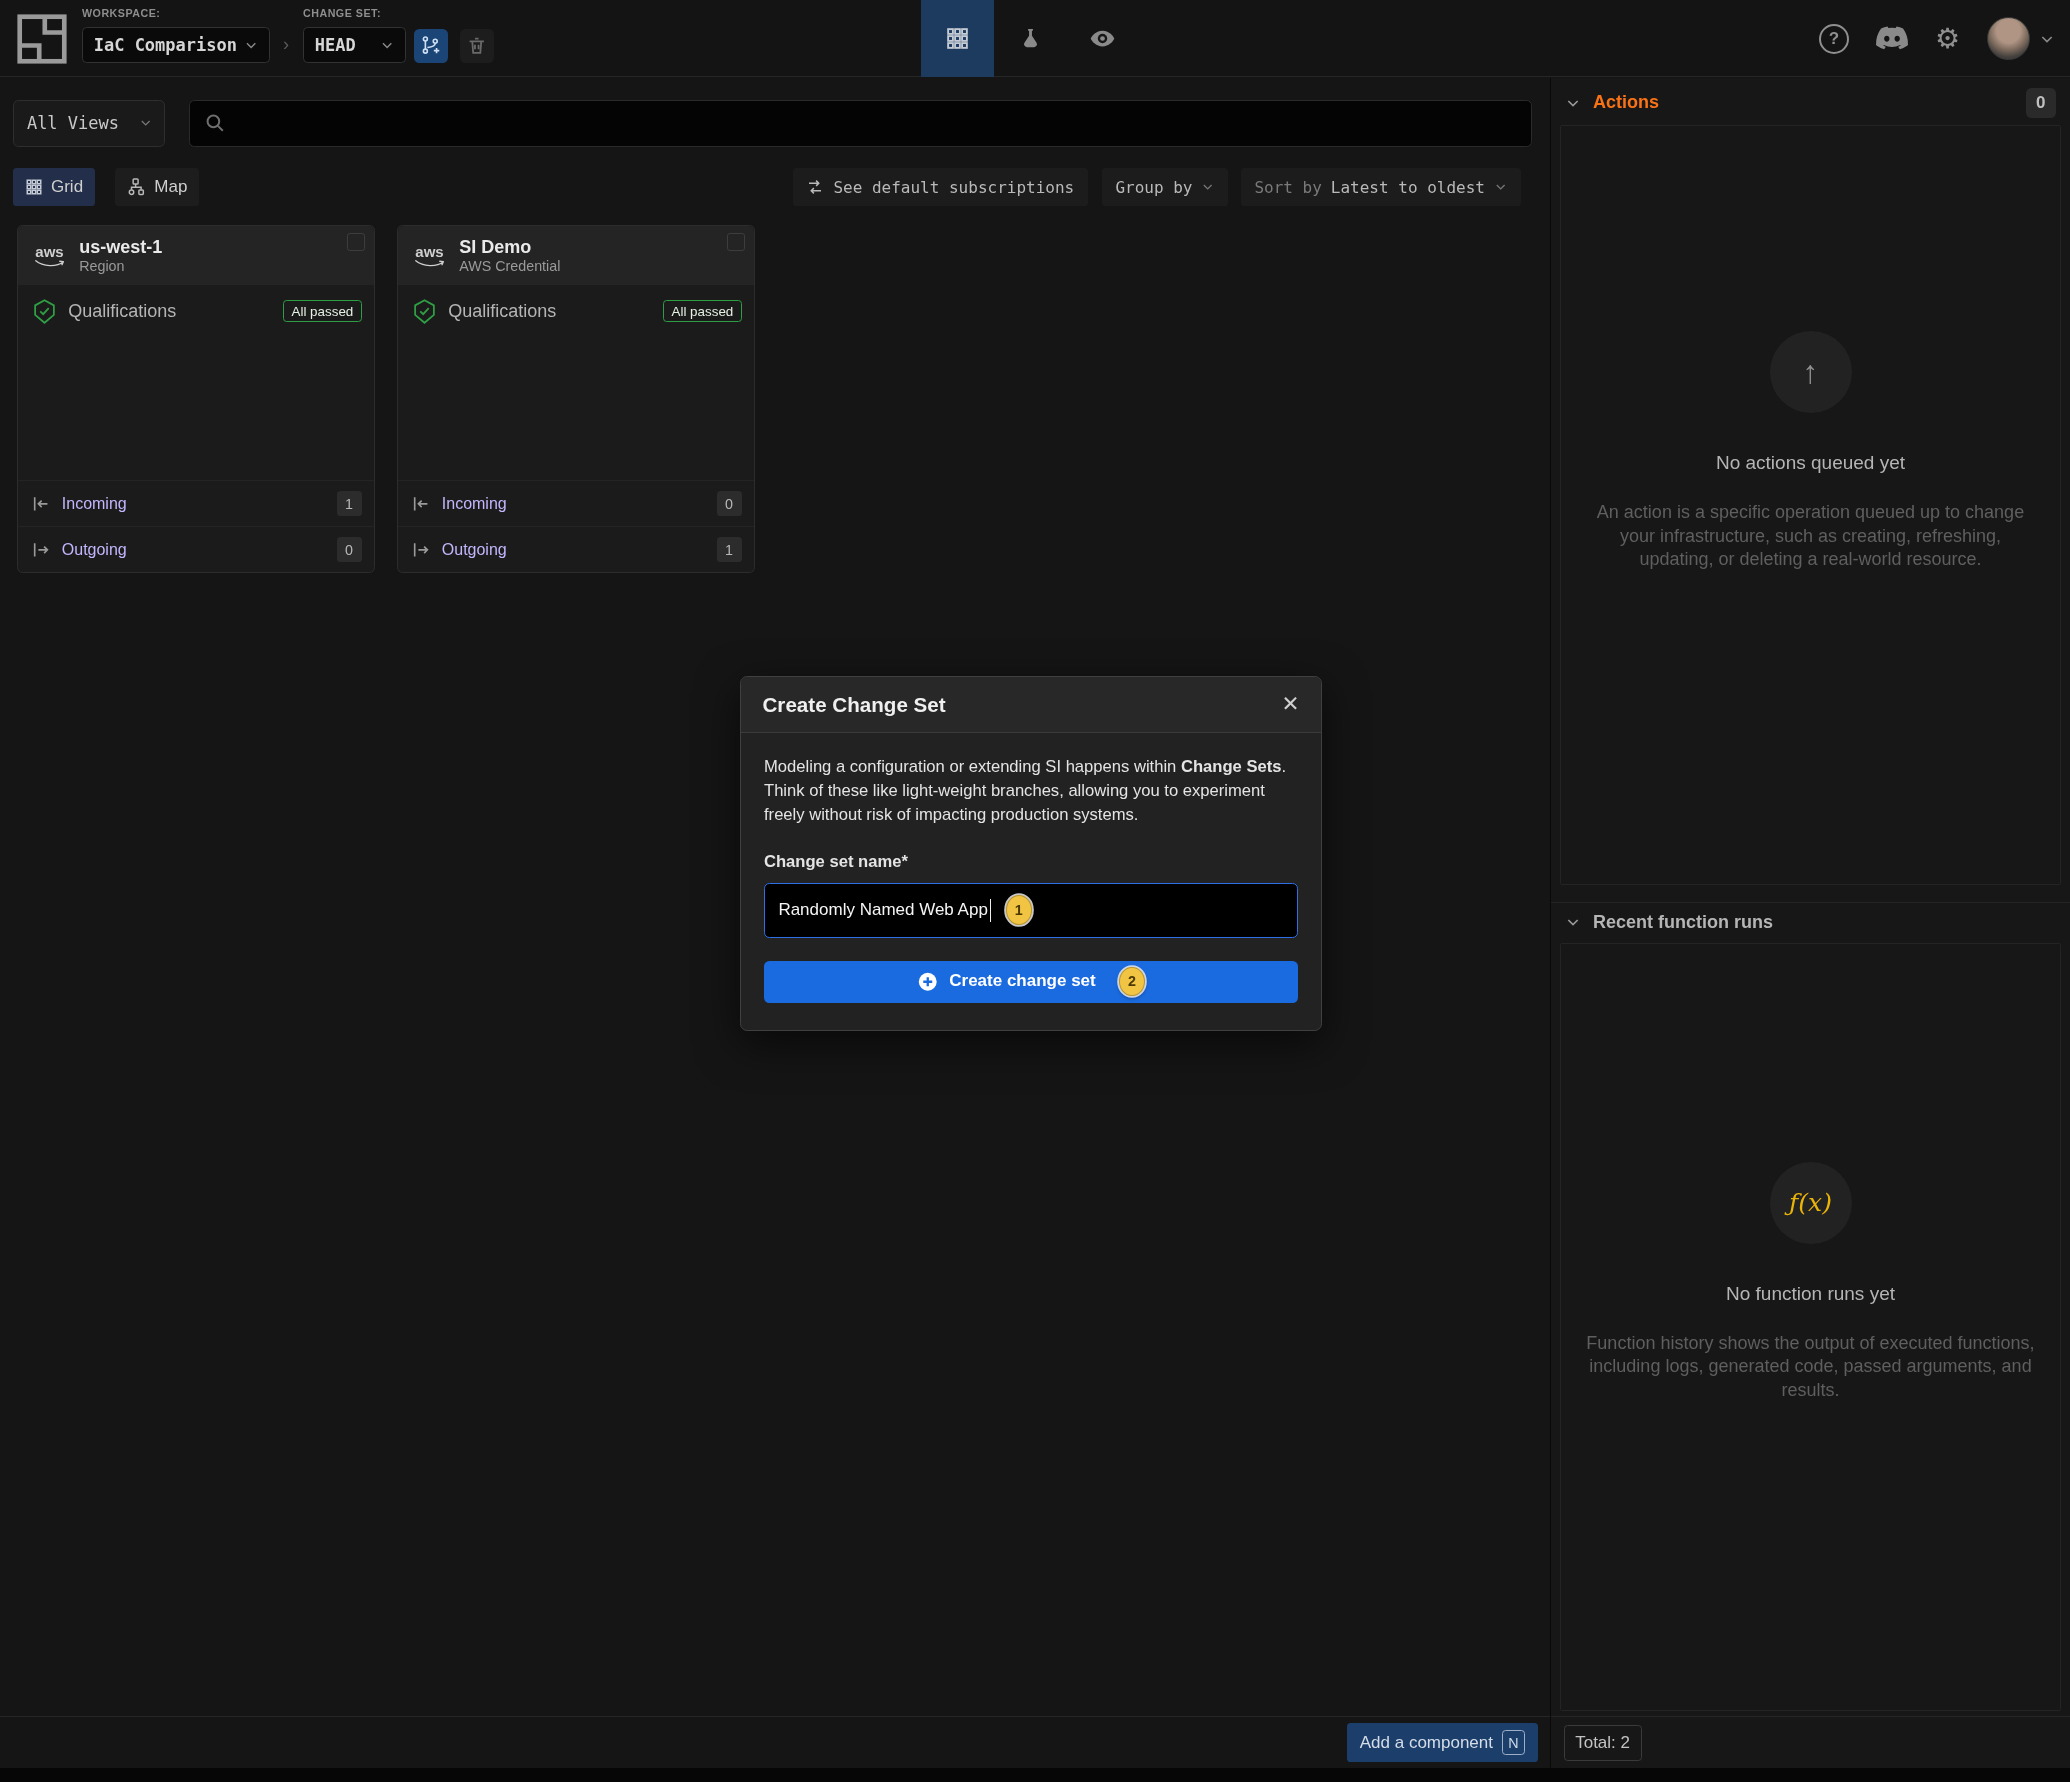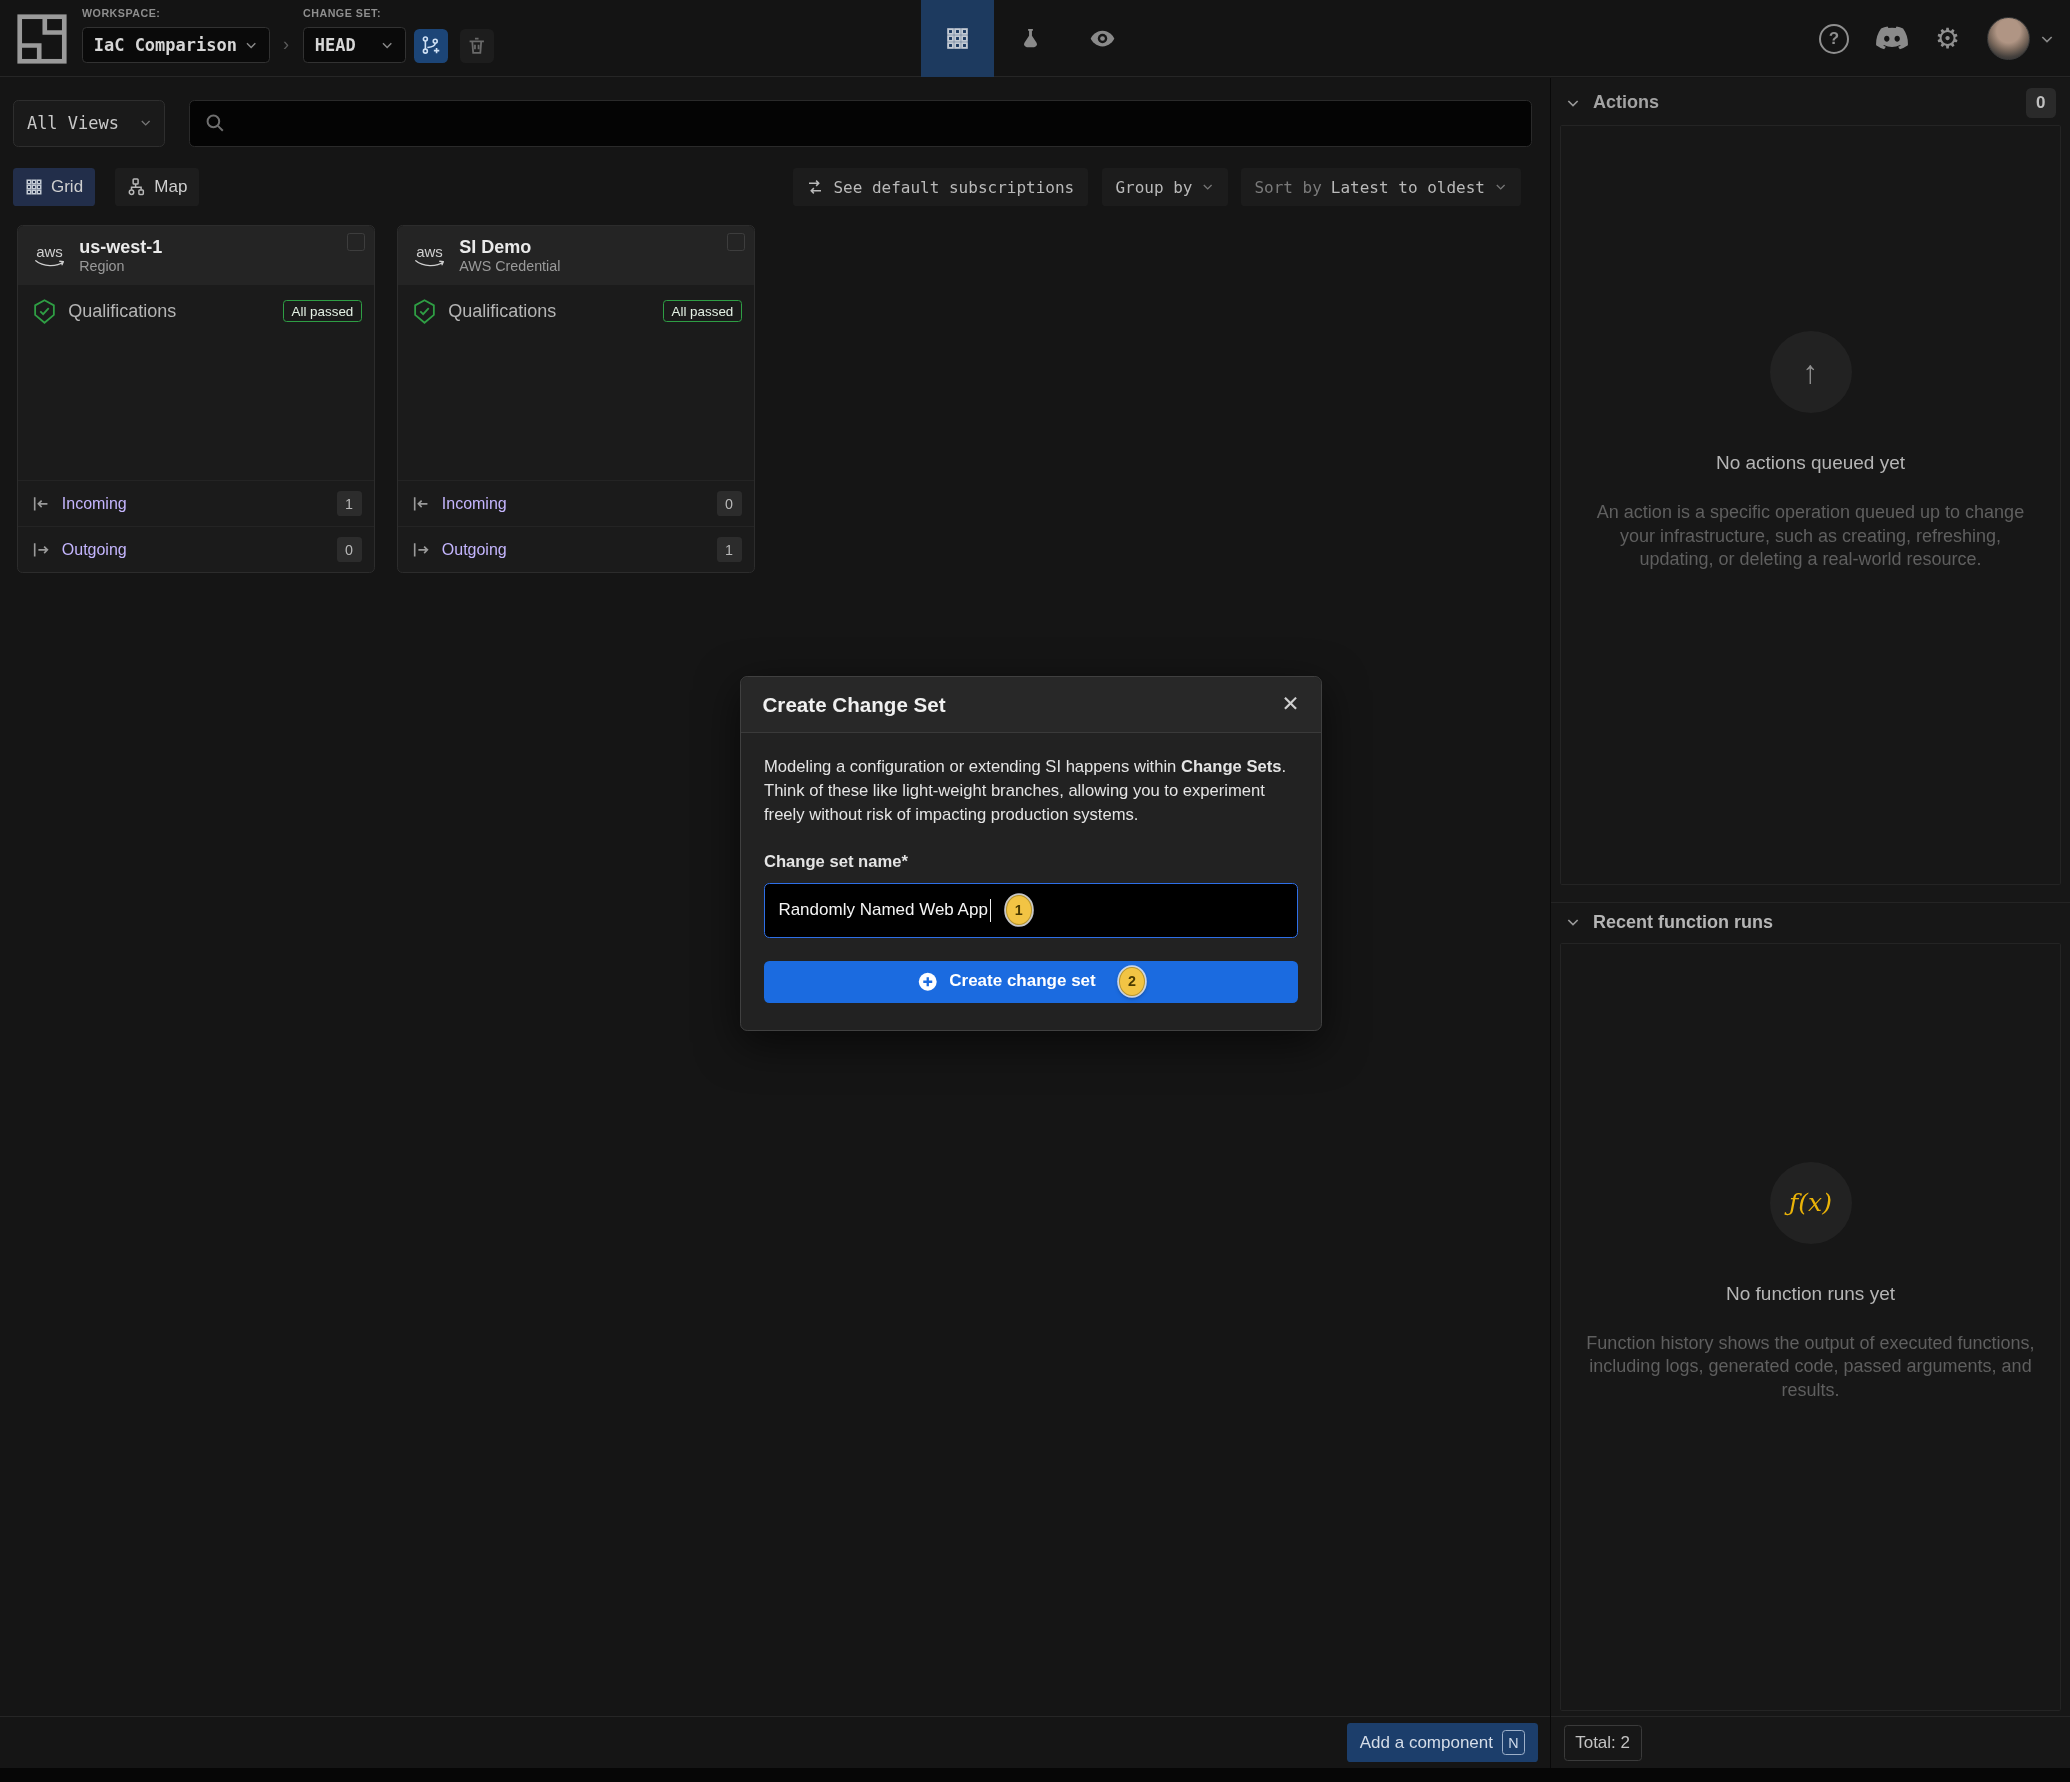--- a/index.html
+++ b/index.html
@@ -48,21 +48,21 @@
   #subs-btn { left:793px; }
   #group-btn { left:1102px; }
   #sort-btn { left:1241px; }
   .dim { color:#7a7a7a; }
 
   
   .card { position:absolute; top:147px; width:358px; height:348px; background:#1b1b1b; border:0.9px solid #2c2c2c; border-radius:5.4px;
           display:flex; flex-direction:column; }
   #card-0 { left:17px; } #card-1 { left:397px; }
   .card-head { height:59px; background:#242424; border-radius:5.4px 5.4px 0 0; display:flex; align-items:center; padding:0 12.5px; position:relative; }
-  .aws-logo { width:38px; display:flex; flex-direction:column; align-items:center; color:#cfcfcf; font-weight:normal; font-size:15px; line-height:1; }
+  .aws-logo { width:38px; display:flex; flex-direction:column; align-items:center; color:#cfcfcf; font-weight:bold; font-size:15px; line-height:1; }
   .card-titles { margin-left:10.7px; }
   .card-title { font-size:18px; font-weight:bold; color:#eaeaea; line-height:1.2; }
   .card-sub { font-size:14.3px; color:#9a9a9a; }
   .card-check { position:absolute; right:9px; top:7.2px; width:18px; height:18px; border:0.9px solid #3d3d3d; border-radius:2.7px; cursor:pointer; }
   .quali-row { display:flex; align-items:center; gap:10.7px; padding:12.5px; }
   .quali-label { font-size:18px; color:#b5b5b5; }
   .quali-badge { margin-left:auto; border:0.9px solid #2e9e44; color:#e4f1e4; border-radius:3.6px; padding:2.7px 7.2px; font-size:13.4px; }
   .card-spacer { flex:1; }
   .io-row { height:46px; display:flex; align-items:center; gap:11.6px; padding:0 12.5px; border-top:0.9px solid #242424; }
   .io-label { font-size:16px; color:#c4b5fd; }
@@ -363,21 +363,21 @@
       </div>
     </div>
   </div>
 
   <div id="panel">
 
     <div class="panel-header" id="actions-header">
       <svg class="chev" width="16" height="16" viewBox="0 0 24 24">
           <path d="M5 9l7 7 7-7" fill="none" stroke="#9a9a9a" stroke-width="2.4"></path>
         </svg>
-      <span class="panel-title" style="color:#a3a3a3">Actions</span>
+      <span class="panel-title" style="color:#f97316">Actions</span>
       <span class="panel-count">0</span>
     </div>
 
     <div id="actions-box">
       <div class="empty-circle">
         <span class="glyph">↑</span>
       </div>
       <div class="empty-title">No actions queued yet</div>
       <div class="empty-desc">An action is a specific operation queued up to change your infrastructure, such as creating, refreshing, updating, or deleting a real-world resource.</div>
     </div>

